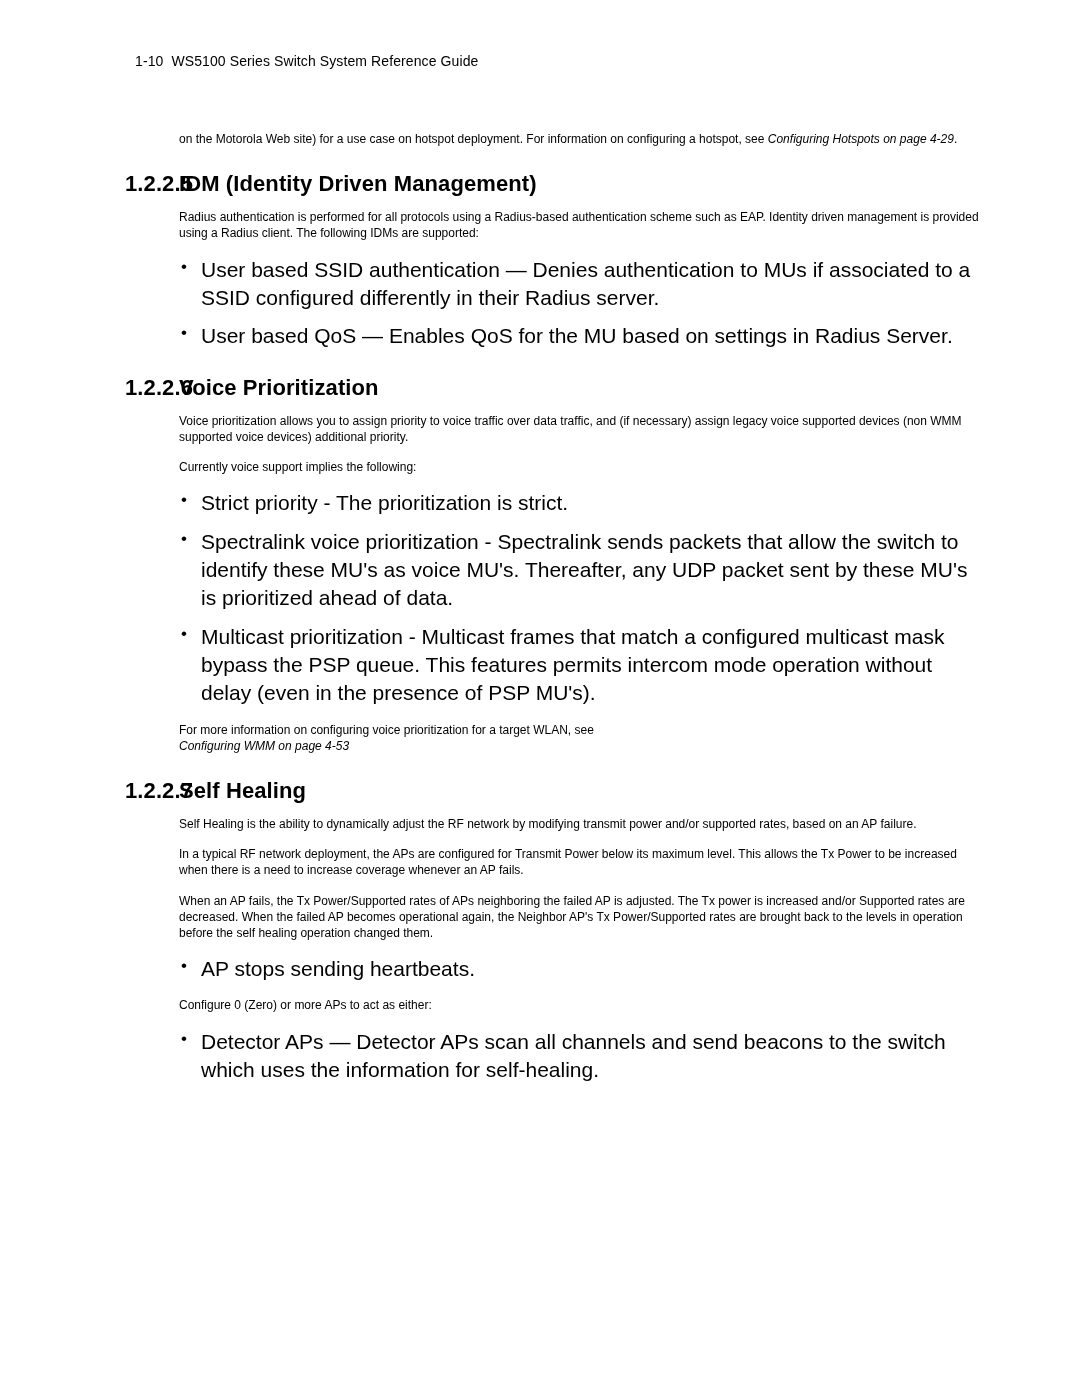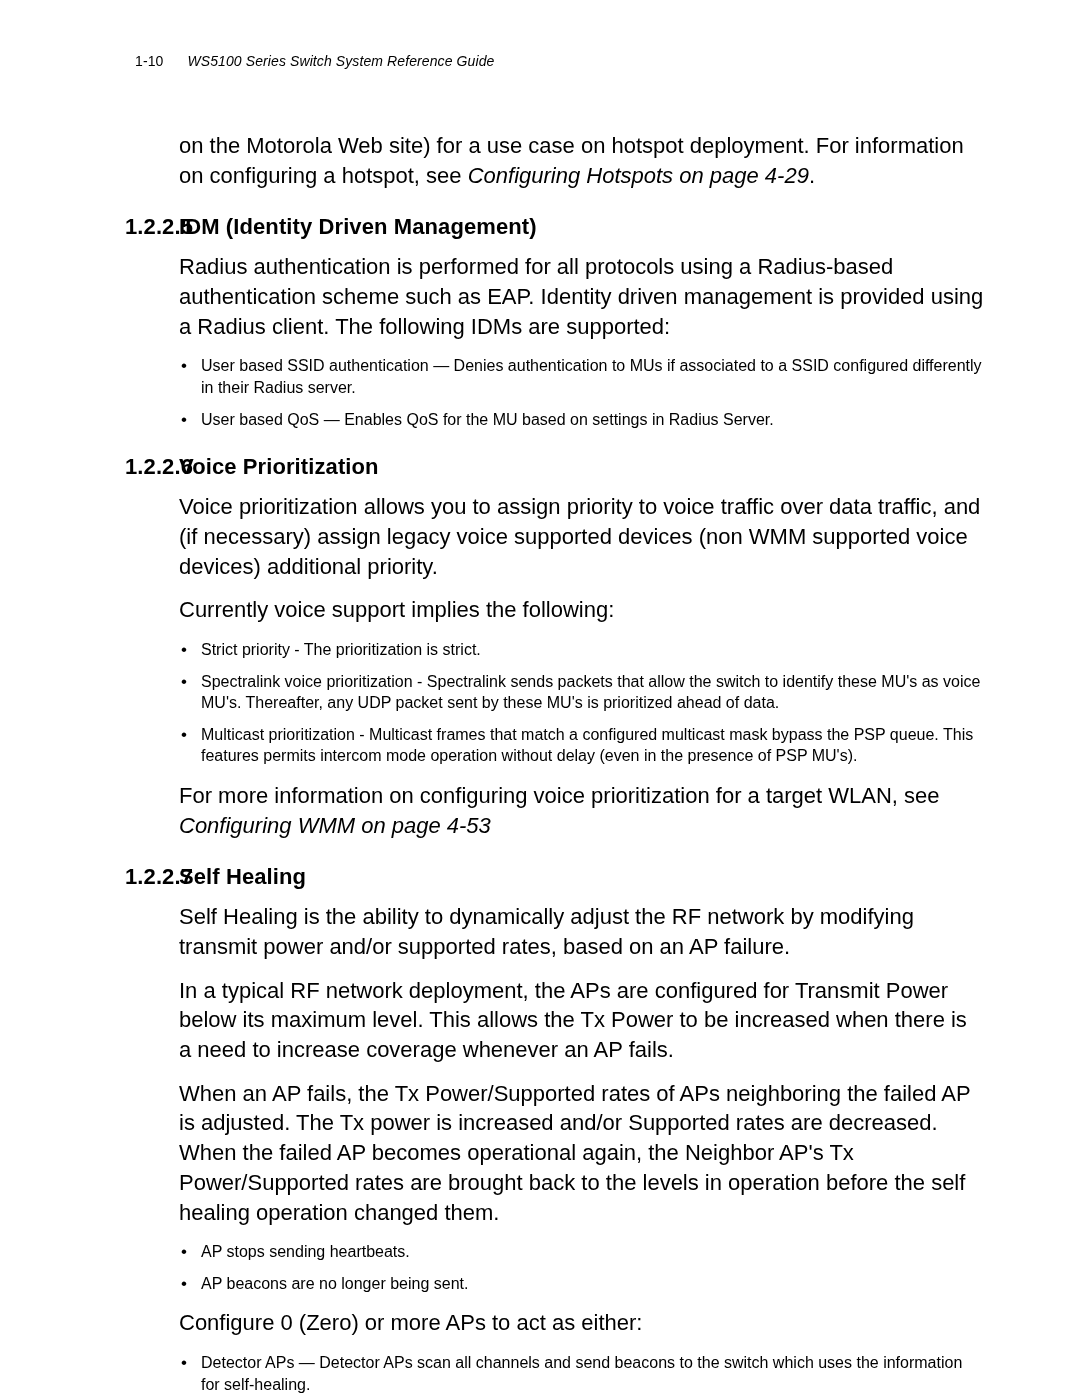--- a/index.html
+++ b/index.html
@@ -20,28 +20,27 @@
   }
   .running-head {
     font-size: 14px;
     margin-bottom: 62px;
     letter-spacing: 0.1px;
   }
   .running-head .page-num {
     font-style: normal;
   }
   .running-head .guide-title {
-    font-style: italic;
-    margin-left: 20px;
+    margin-left: 4px;
   }
   .body-indent {
     margin-left: 44px;
   }
   p.body {
-    font-size: 22px;
+    font-size: 12px;
     line-height: 1.35;
     margin: 0 0 14px 0;
     font-weight: 400;
     font-stretch: condensed;
   }
   .italic { font-style: italic; }
   h3.section {
     font-size: 22px;
     font-weight: 700;
     margin: 24px 0 12px 0;
@@ -53,21 +52,21 @@
     margin-left: -54px;
     text-align: left;
   }
   ul.bullets {
     list-style: none;
     padding: 0;
     margin: 0 0 14px 0;
   }
   ul.bullets li {
     position: relative;
-    font-size: 16px;
+    font-size: 21px;
     line-height: 1.35;
     padding-left: 22px;
     margin: 0 0 10px 0;
   }
   ul.bullets li::before {
     content: "•";
     position: absolute;
     left: 2px;
     top: 0;
     font-size: 17px;
@@ -114,21 +113,20 @@
     </p>
 
     <h3 class="section">
       <span class="secno">1.2.2.7</span><span>Self Healing</span>
     </h3>
     <p class="body">Self Healing is the ability to dynamically adjust the RF network by modifying transmit power and/or supported rates, based on an AP failure.</p>
     <p class="body">In a typical RF network deployment, the APs are configured for Transmit Power below its maximum level. This allows the Tx Power to be increased when there is a need to increase coverage whenever an AP fails.</p>
     <p class="body">When an AP fails, the Tx Power/Supported rates of APs neighboring the failed AP is adjusted. The Tx power is increased and/or Supported rates are decreased. When the failed AP becomes operational again, the Neighbor AP's Tx Power/Supported rates are brought back to the levels in operation before the self healing operation changed them.</p>
     <ul class="bullets">
       <li>AP stops sending heartbeats.</li>
-      <li>AP beacons are no longer being sent.</li>
     </ul>
     <p class="body">Configure 0 (Zero) or more APs to act as either:</p>
     <ul class="bullets">
       <li>Detector APs — Detector APs scan all channels and send beacons to the switch which uses the information for self-healing.</li>
 
     </ul>
 
   </div>
 </div>
 

